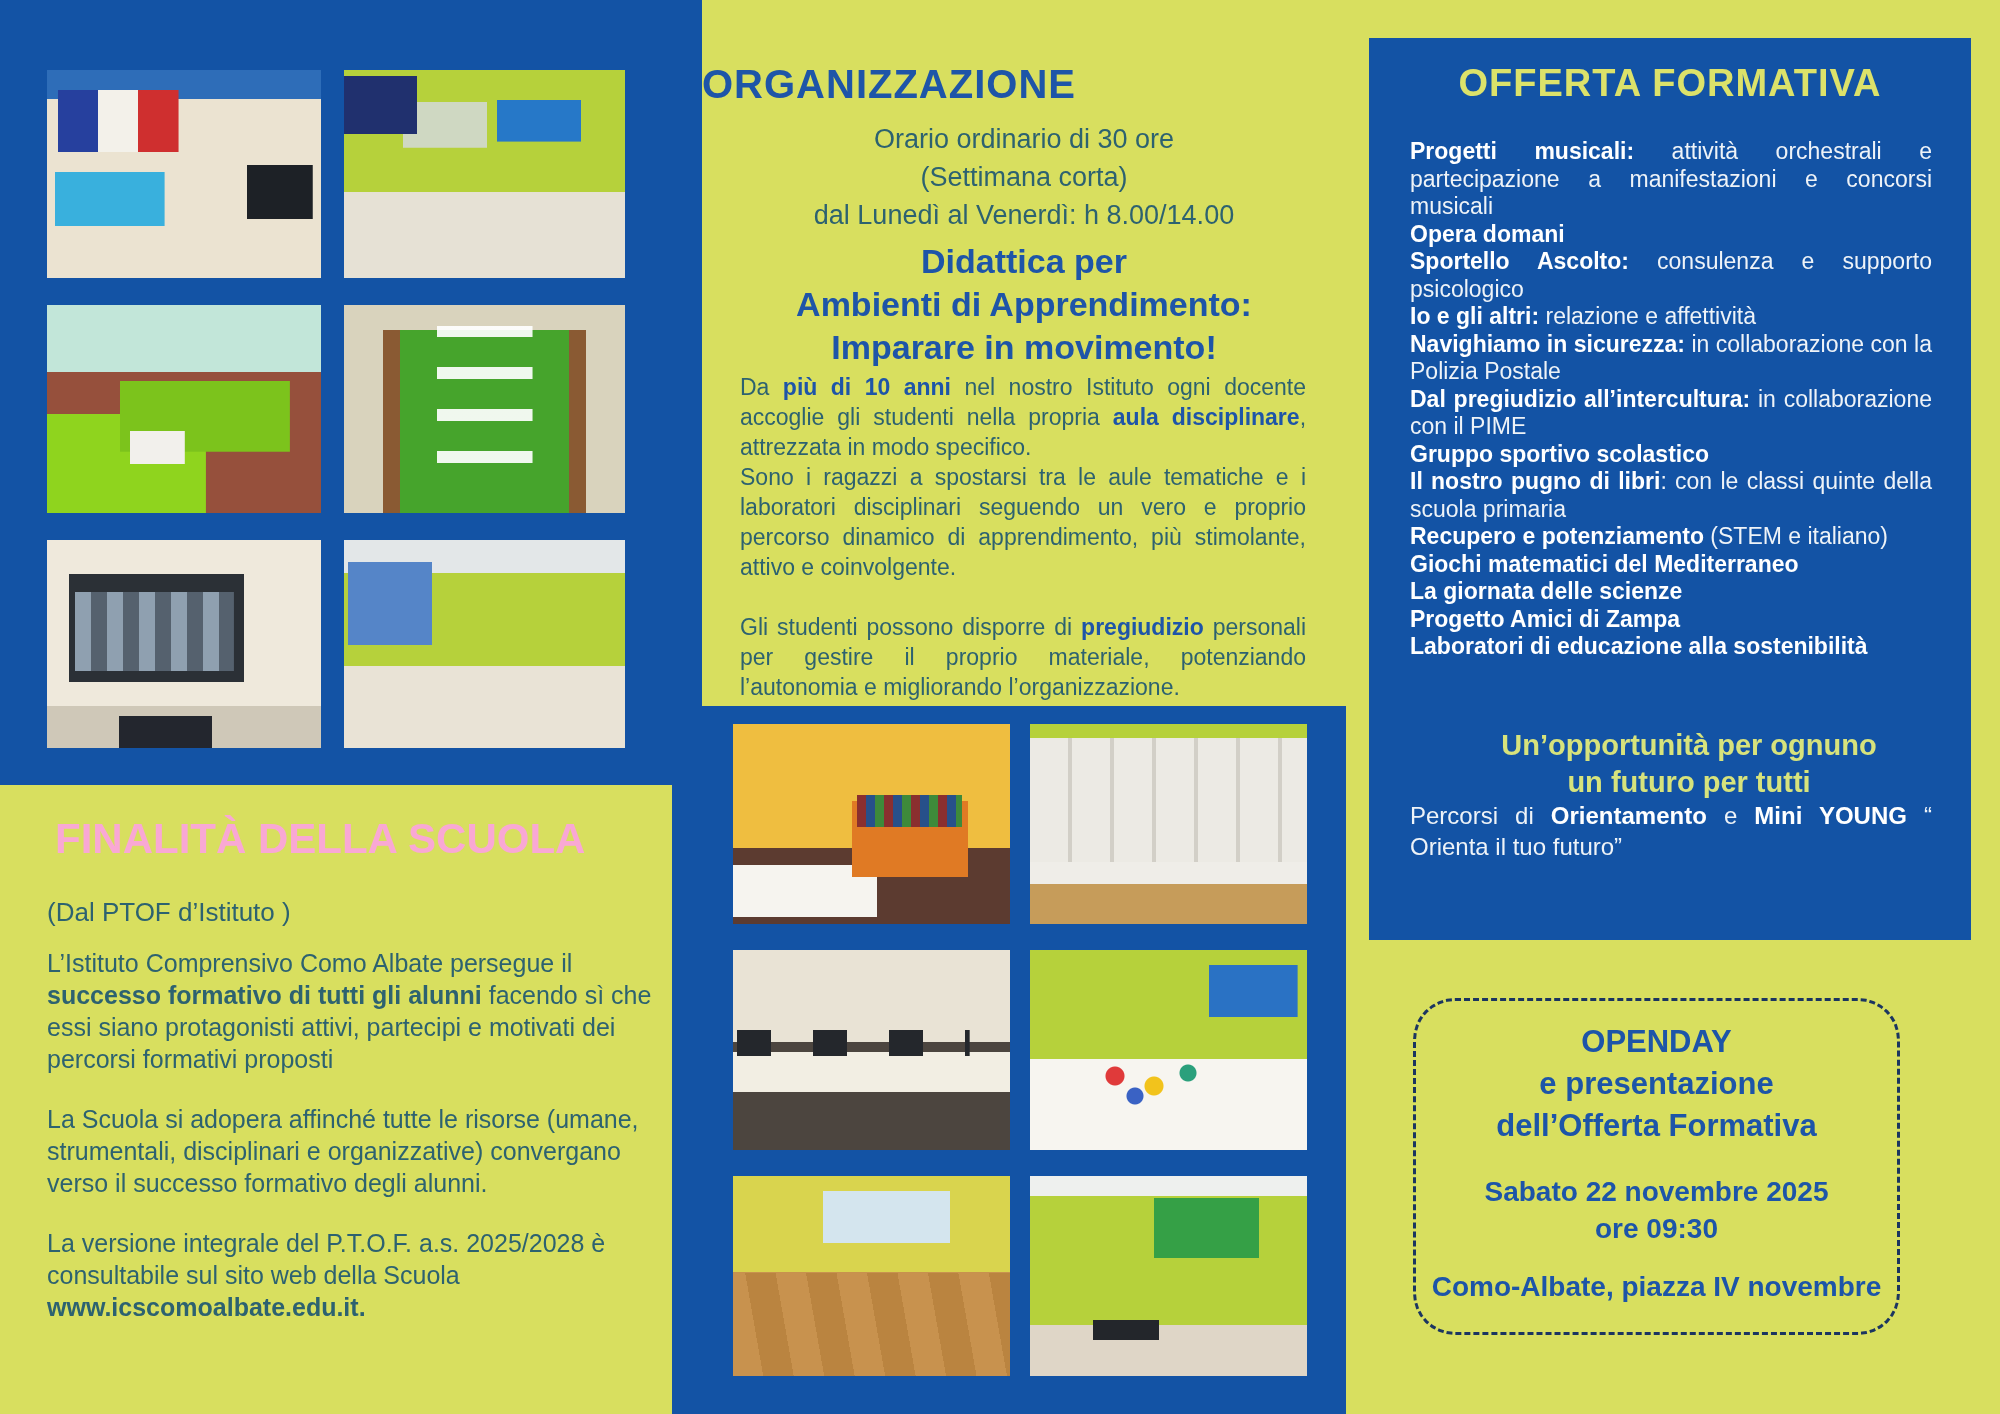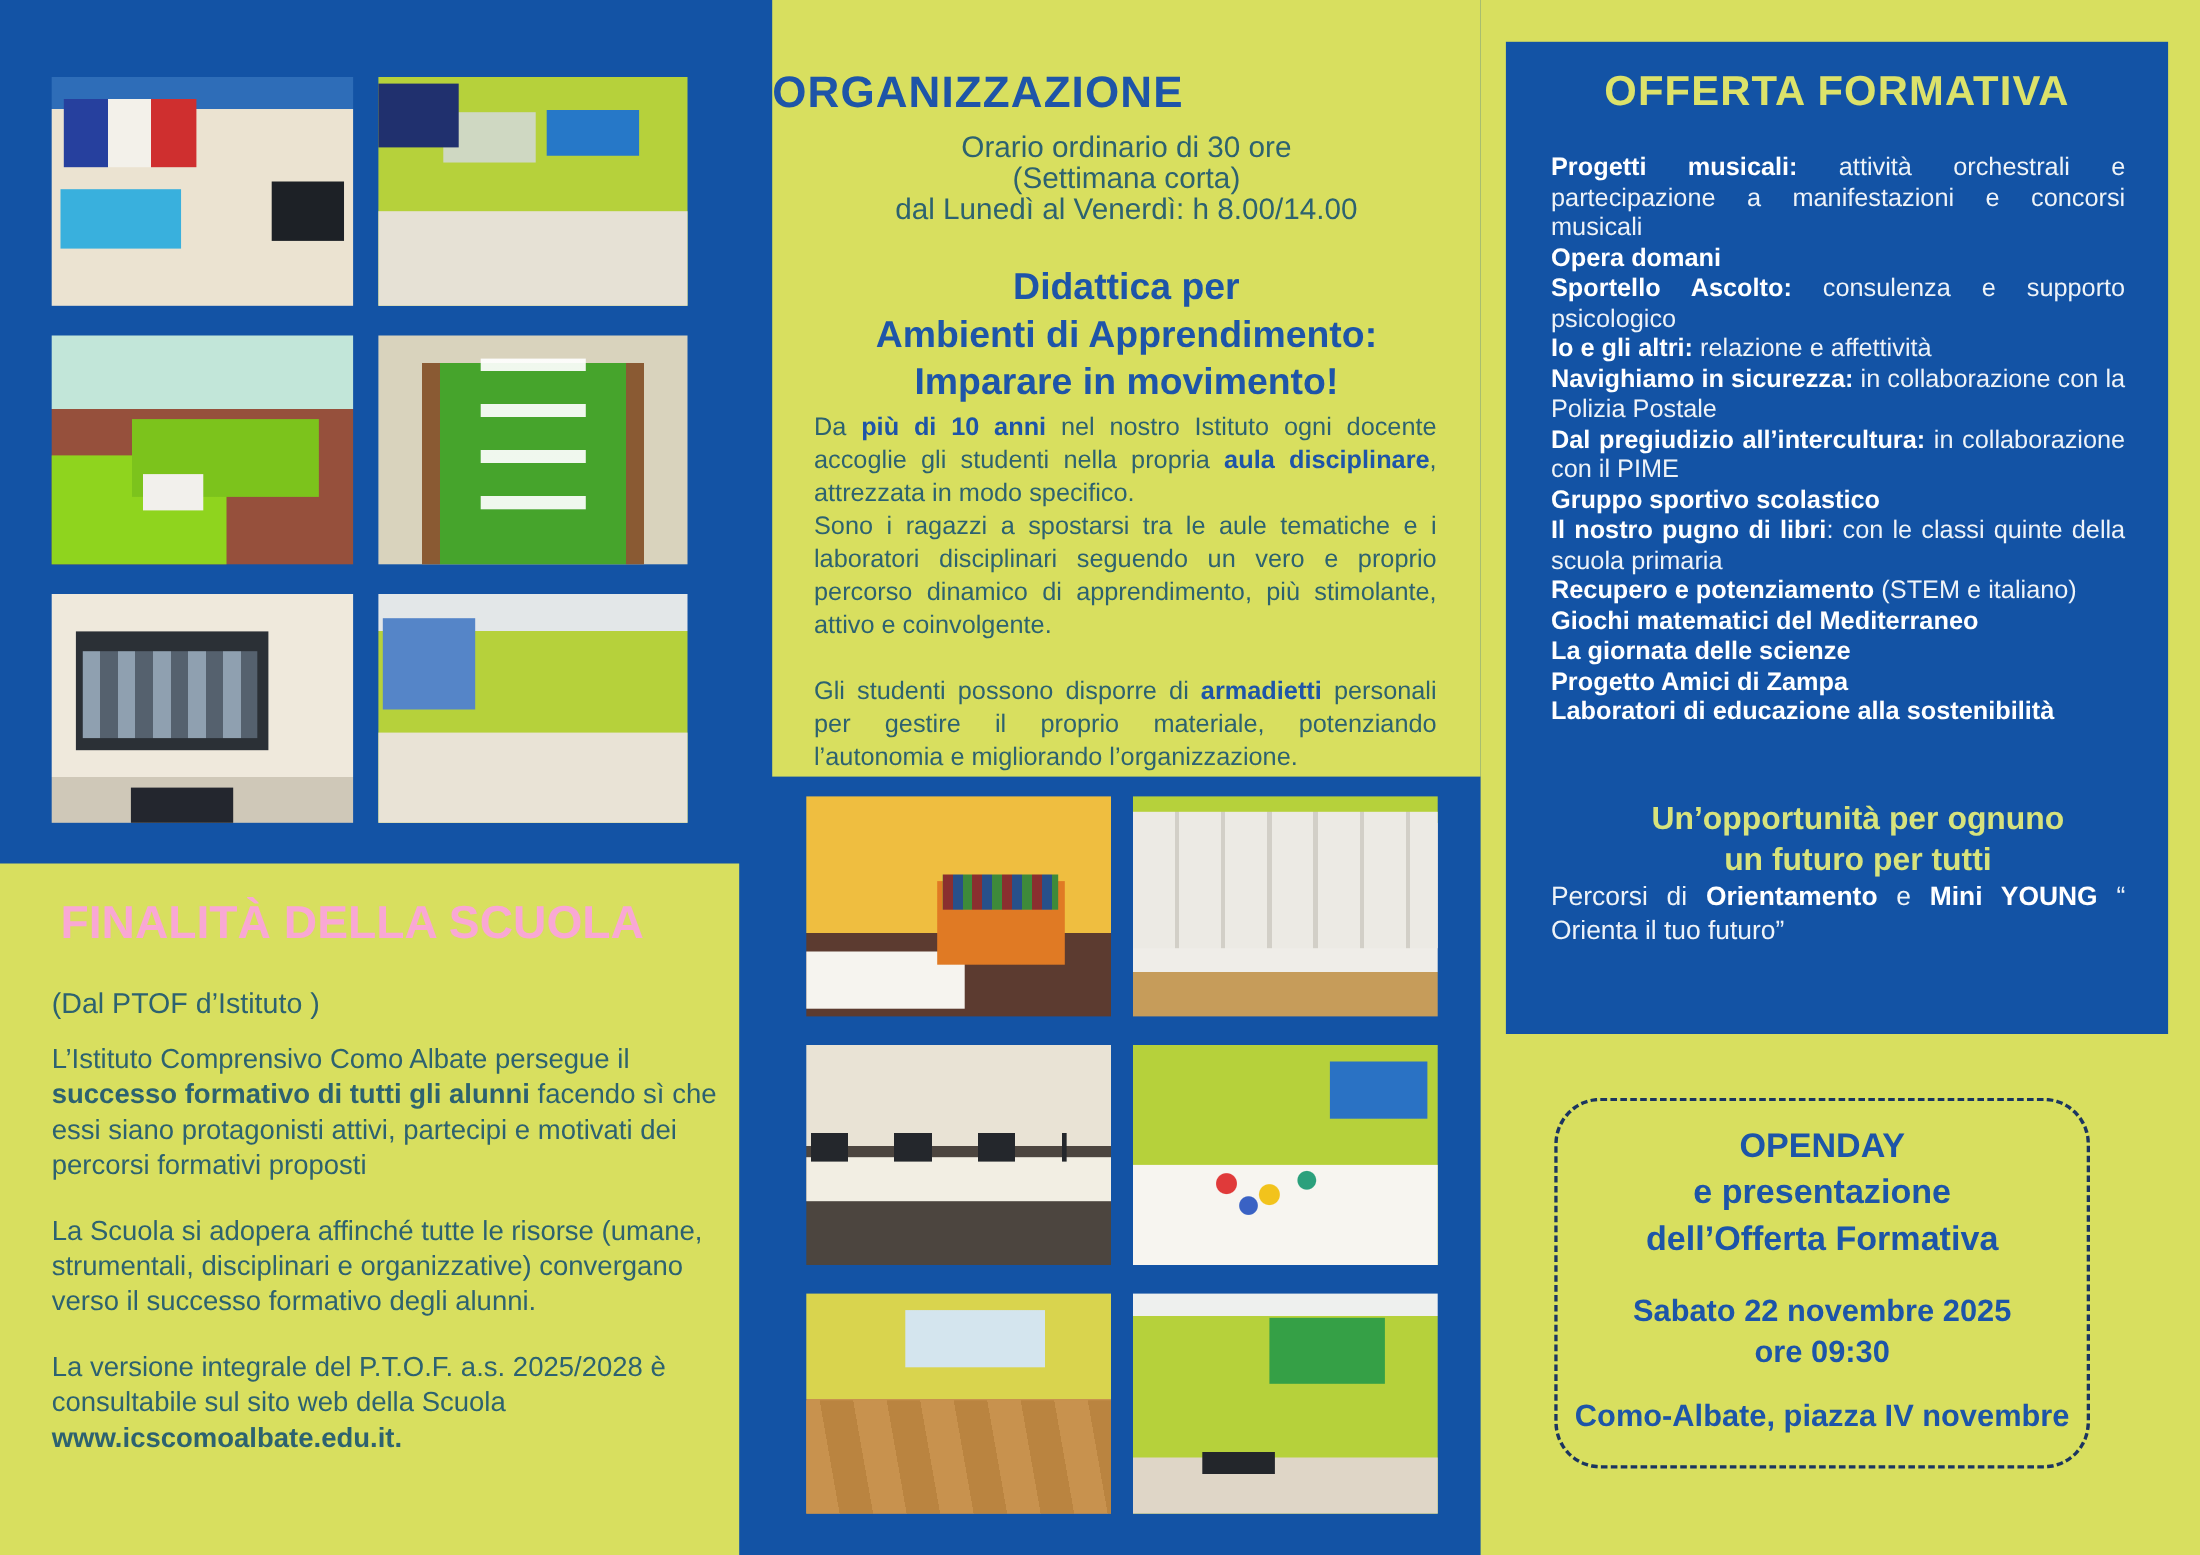--- a/index.html
+++ b/index.html
@@ -75,21 +75,21 @@
   .ph-class-screen{background:
     linear-gradient(#35a046,#35a046) no-repeat 72% 16%/38% 30%,
     linear-gradient(#23262b,#23262b) no-repeat 30% 80%/24% 10%,
     linear-gradient(#dfd6c7,#dfd6c7) no-repeat 0 101%/100% 26%,
     linear-gradient(180deg,#eef0ee 0 10%,#b6d13b 10%);}
 
   
   .org-title{position:absolute;left:702px;top:62px;width:644px;
              font-size:40px;font-weight:800;color:#1e55a8;letter-spacing:1px;}
   .org-sub  {position:absolute;left:702px;top:120px;width:644px;text-align:center;
-             font-size:27px;line-height:28px;color:#2d6270;}
+             font-size:27px;line-height:38px;color:#2d6270;}
   .org-h2   {position:absolute;left:702px;top:240px;width:644px;text-align:center;
              font-size:34px;line-height:43px;font-weight:800;color:#1e55a8;}
   .mid-body {position:absolute;left:740px;top:372px;width:566px;
              font-size:23px;line-height:30px;color:#2d6270;text-align:justify;}
   .mid-body p{margin:0;}
   .mid-gap  {height:30px;}
   .mid-body b{color:#1e55a8;}
 
   
   .fin-title{position:absolute;left:55px;top:815px;width:617px;
@@ -150,21 +150,21 @@
       <div class="photo ph-class-screen"></div>
     </div>
 
   <div class="org-title">ORGANIZZAZIONE</div>
   <div class="org-sub">Orario ordinario di 30 ore<br>(Settimana corta)<br>dal Lunedì al Venerdì: h 8.00/14.00</div>
   <div class="org-h2">Didattica per<br>Ambienti di Apprendimento:<br>Imparare in movimento!</div>
   <div class="mid-body">
     <p><span>Da </span><b>più di 10 anni</b><span> nel nostro Istituto ogni docente accoglie gli studenti nella propria </span><b>aula disciplinare</b><span>, attrezzata in modo specifico.</span></p>
     <p><span>Sono i ragazzi a spostarsi tra le aule tematiche e i laboratori disciplinari seguendo un vero e proprio percorso dinamico di apprendimento, più stimolante, attivo e coinvolgente.</span></p>
     <div class="mid-gap"></div>
-    <p><span>Gli studenti possono disporre di </span><b>armadietti</b><span> personali per gestire il proprio materiale, potenziando l’autonomia e migliorando l’organizzazione.</span></p>
+    <p><span>Gli studenti possono disporre di </span><b>pregiudizio</b><span> personali per gestire il proprio materiale, potenziando l’autonomia e migliorando l’organizzazione.</span></p>
   </div>
 
   <div class="fin-title">FINALITÀ DELLA SCUOLA</div>
   <div class="fin-sub">(Dal PTOF d’Istituto )</div>
   <div class="fin-body">
     <p><span>L’Istituto Comprensivo Como Albate persegue il </span><b>successo formativo di tutti gli alunni</b><span> facendo sì che essi siano protagonisti attivi, partecipi e motivati dei percorsi formativi proposti</span></p>
     <p><span>La Scuola si adopera affinché tutte le risorse (umane, strumentali, disciplinari e organizzative) convergano verso il successo formativo degli alunni.</span></p>
     <p><span>La versione integrale del P.T.O.F. a.s. 2025/2028 è consultabile sul sito web della Scuola </span><b>www.icscomoalbate.edu.it.</b></p>
   </div>
 

